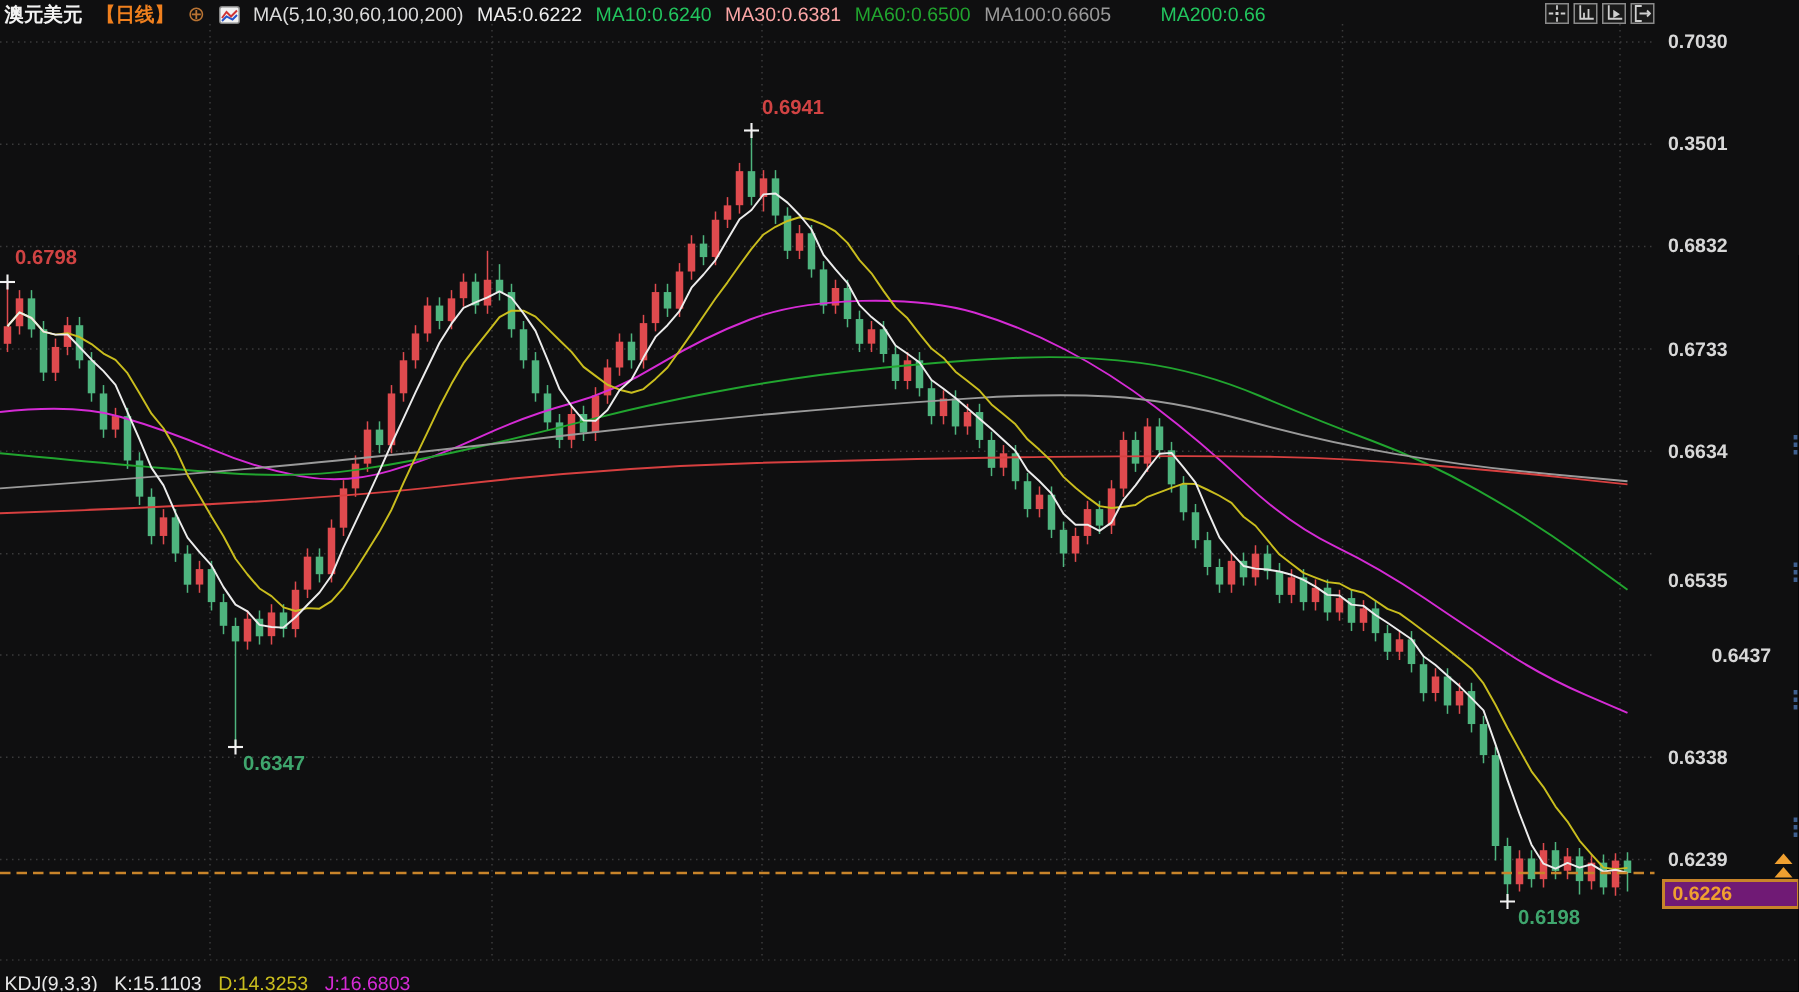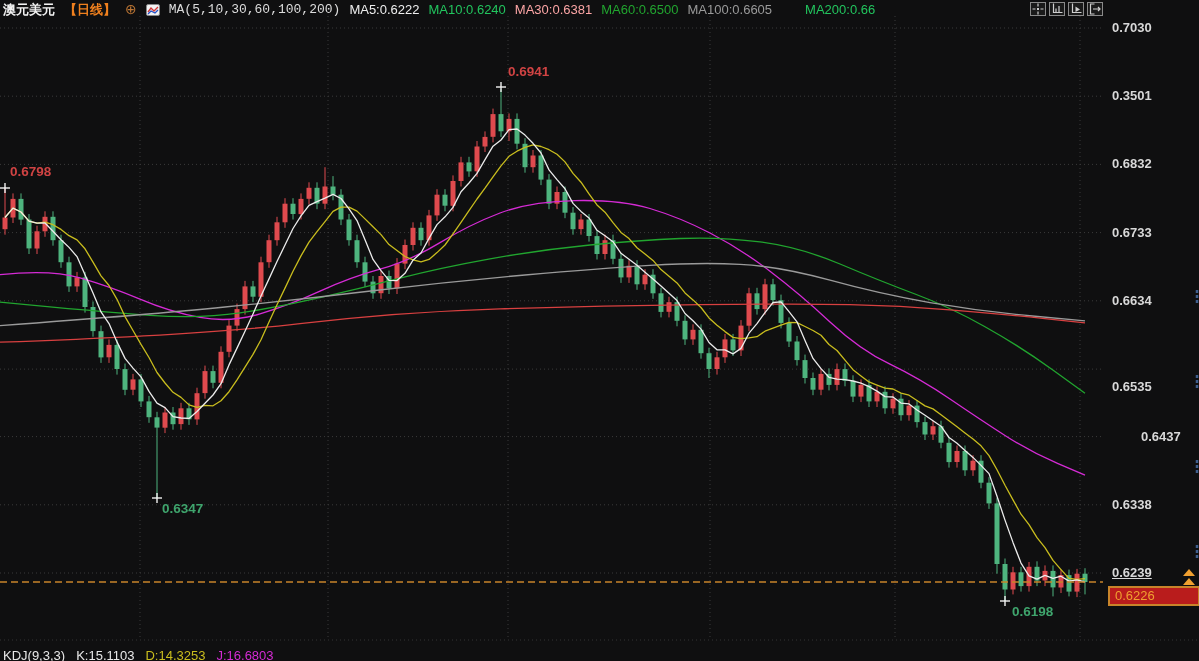--- a/index.html
+++ b/index.html
@@ -5,29 +5,29 @@
   html,body{margin:0;padding:0;background:#000;}
   .stage{position:relative;width:1199px;height:661px;background:#0f0f10;overflow:hidden;
          font-family:"Liberation Sans","DejaVu Sans",sans-serif;}
   #plot{position:absolute;left:0;top:0;}
   .header{position:absolute;left:3px;top:1px;height:17px;display:flex;align-items:center;
           gap:9px;font-size:13px;color:#ddd;z-index:6;white-space:nowrap;}
   .sym{color:#f2f2f2;font-weight:bold;}
   .period{color:#f0801e;font-weight:bold;}
   .plus{color:#b87333;font-size:14px;line-height:13px;}
   .minichart{display:inline-flex;align-items:center;}
-  .map{color:#dcdcdc;font-family:Liberation Mono, monospace;}
+  .map{color:#dcdcdc;}
   .ma-leg{font-weight:normal;}
   .toolbar{position:absolute;left:1030px;top:2px;display:flex;gap:3px;z-index:6;}
   .tool-btn{width:16px;height:14px;border:1px solid #8a8a8a;background:#1a1a1a;display:flex;
             align-items:center;justify-content:center;box-sizing:border-box;}
   .ylabel{position:absolute;left:1112px;width:70px;font-size:13px;font-weight:bold;
           color:#d8d8d8;z-index:4;}
   .pricebox{position:absolute;left:1108px;width:78px;height:16px;border:2px solid #c8842a;
-            background:#b91c1c;color:#f0a030;font-size:13px;font-weight:normal;line-height:16px;
+            background:#701a75;color:#f0a030;font-size:13px;font-weight:bold;line-height:16px;
             padding:0 5px;z-index:5;}
   .kdj{position:absolute;left:3px;top:648px;display:flex;gap:11px;font-size:13px;z-index:6;}
   .kdj-label{color:#e8e8e8;}
   .kdj-k{color:#e8e8e8;}
   .kdj-d{color:#c9bd1e;}
   .kdj-j{color:#d52bd5;}
   .watermark{position:absolute;left:1063px;top:604px;font-size:29px;color:#f2f2f2;
              letter-spacing:5px;z-index:4;font-weight:400;}
 </style>
 </head>
@@ -412,21 +412,21 @@
 
   <div id="ylabels">
       <div class="ylabel" style="top: 20px;">0.7030</div>
       <div class="ylabel" style="top: 88.2111px;">0.3501</div>
       <div class="ylabel" style="top: 156.422px;">0.6832</div>
       <div class="ylabel" style="top: 224.633px;">0.6733</div>
       <div class="ylabel" style="top: 292.845px;">0.6634</div>
       <div class="ylabel" style="top: 379px;">0.6535</div>
       <div class="ylabel" style="top: 428.578px; margin-left: 29px;">0.6437</div>
       <div class="ylabel" style="top: 496.789px;">0.6338</div>
-      <div class="ylabel" style="top: 565px; text-decoration: underline;">0.6239</div>
+      <div class="ylabel" style="top: 565px;">0.6239</div>
     </div>
 
   <div class="pricebox" id="pricebox" style="top: 585.957px;">0.6226</div>
 
   <div class="kdj">
     <span class="kdj-label">KDJ(9,3,3)</span>
     <span class="kdj-k">K:15.1103</span>
     <span class="kdj-d">D:14.3253</span>
     <span class="kdj-j">J:16.6803</span>
   </div>

